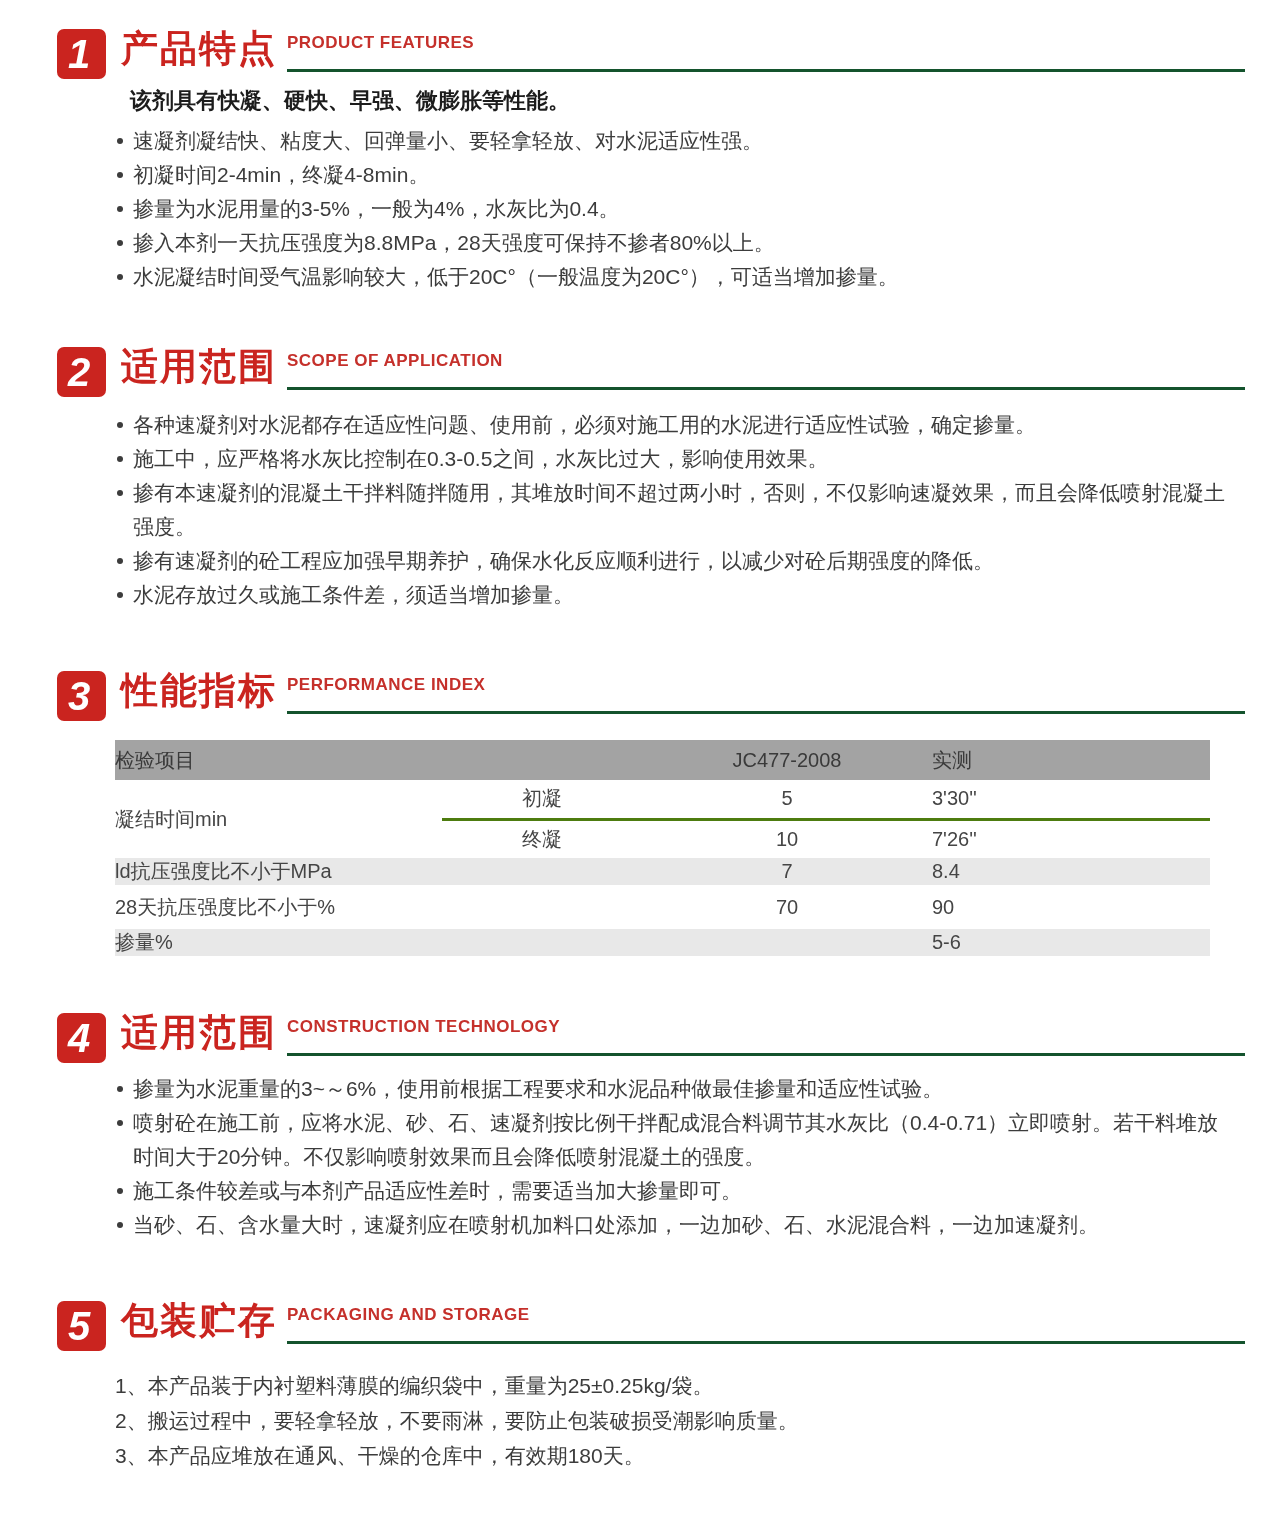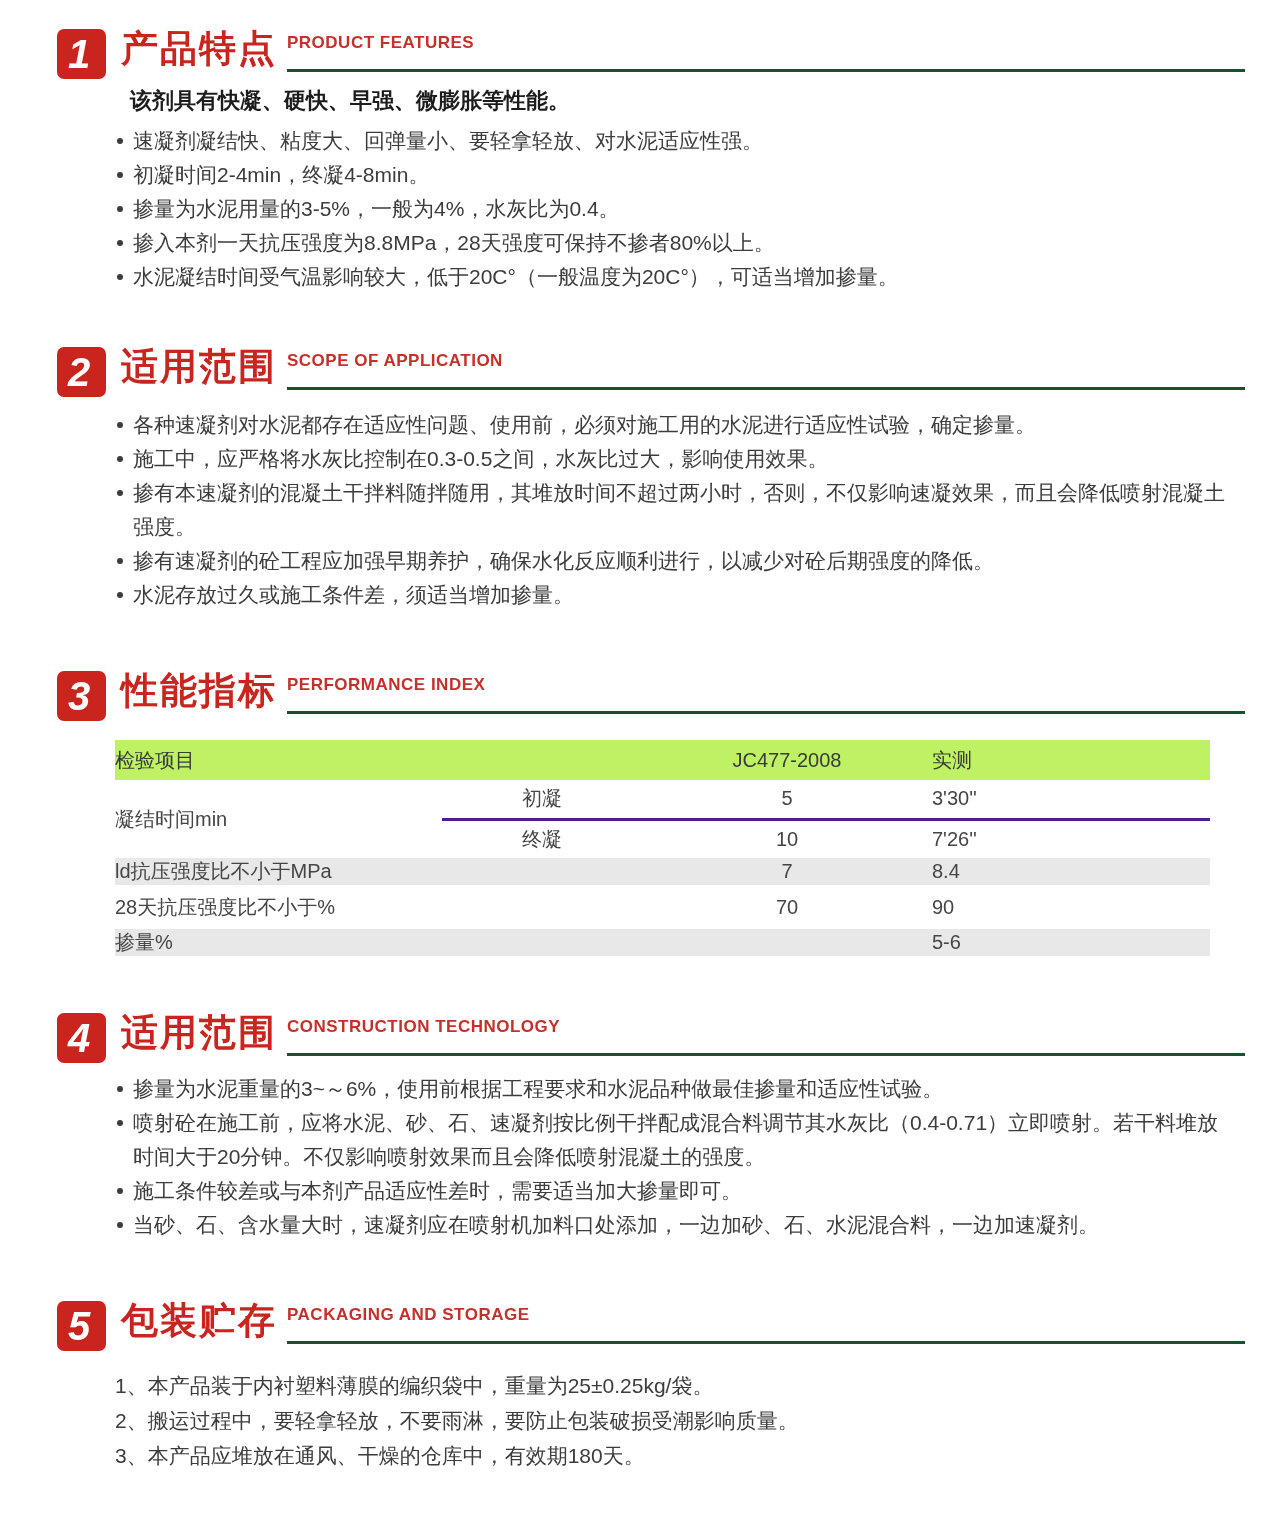--- a/index.html
+++ b/index.html
@@ -59,26 +59,26 @@
     border-collapse:collapse;table-layout:fixed;
     width:1095px;margin:26px 0 0 115px;
     font-size:20px;color:#454545;
   }
   table.perf th,table.perf td{padding:0;font-weight:normal;vertical-align:middle;}
   .c-item{text-align:left;padding-left:15px;}
   .c-sub{text-align:center;}
   .c-std{text-align:center;}
   .c-meas{text-align:left;padding-left:100px;}
   table.perf thead tr{height:40px;}
-  table.perf thead th{background:#bef264;color:#3a3a3a;font-weight:500;}
+  table.perf thead th{background:#a3a3a3;color:#3a3a3a;font-weight:500;}
   tr.subrow{height:39px;}
   tr.plain{height:44px;}
   tr.shade{height:22px;}
   tr.shade td{background:#e8e8e8;}
-  td.divline{border-bottom:3px solid #4c1d95;}
+  td.divline{border-bottom:3px solid #4d7c0f;}
 
   
   .numbered{margin:24px 55px 4px 115px;}
   .numbered p{margin:0;font-size:21px;line-height:35px;color:#3c3c3c;}
 </style>
 </head>
 <body>
 
 <div class="page">
 

